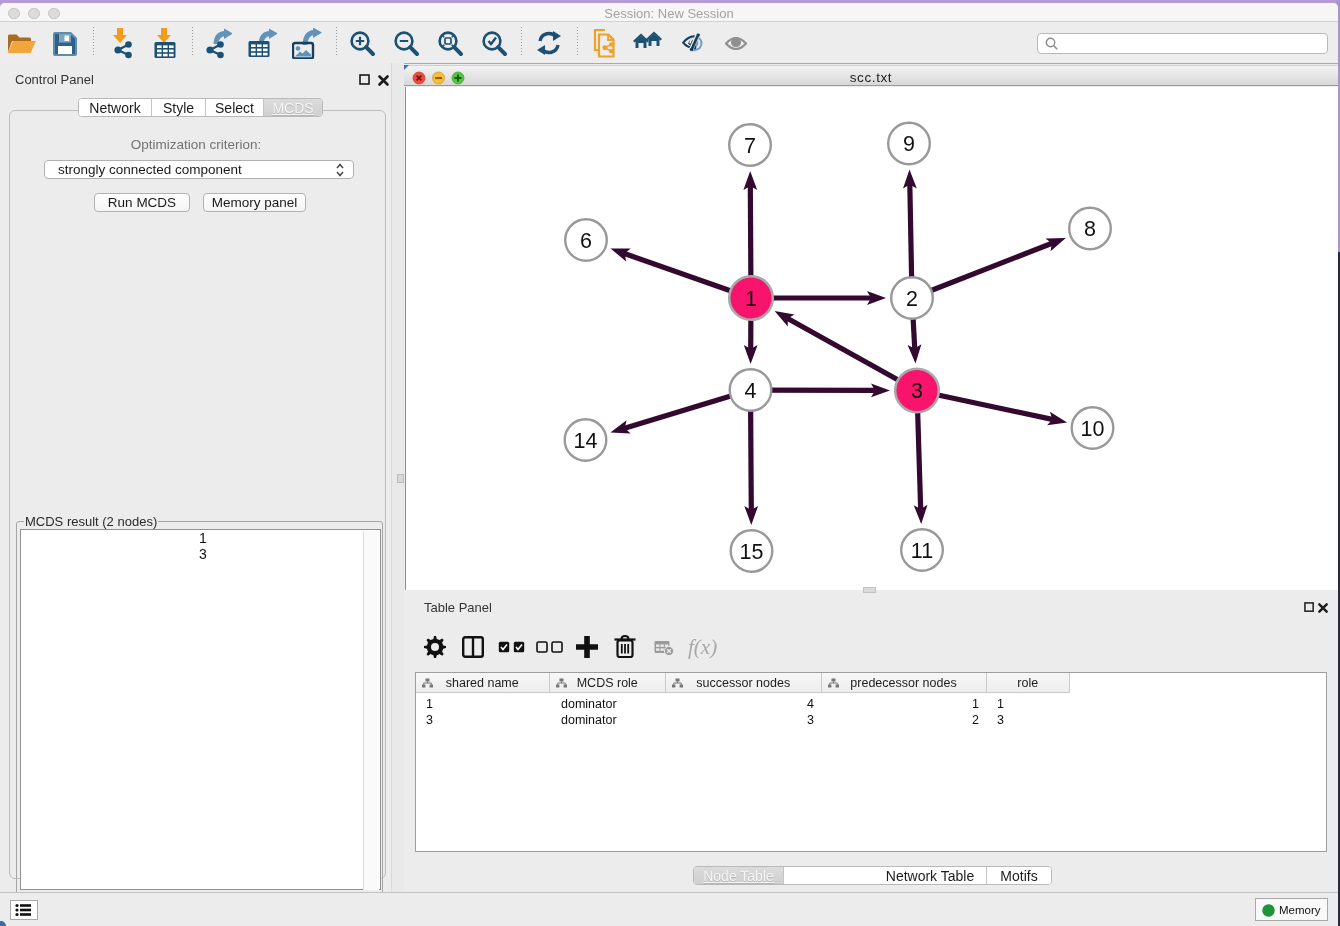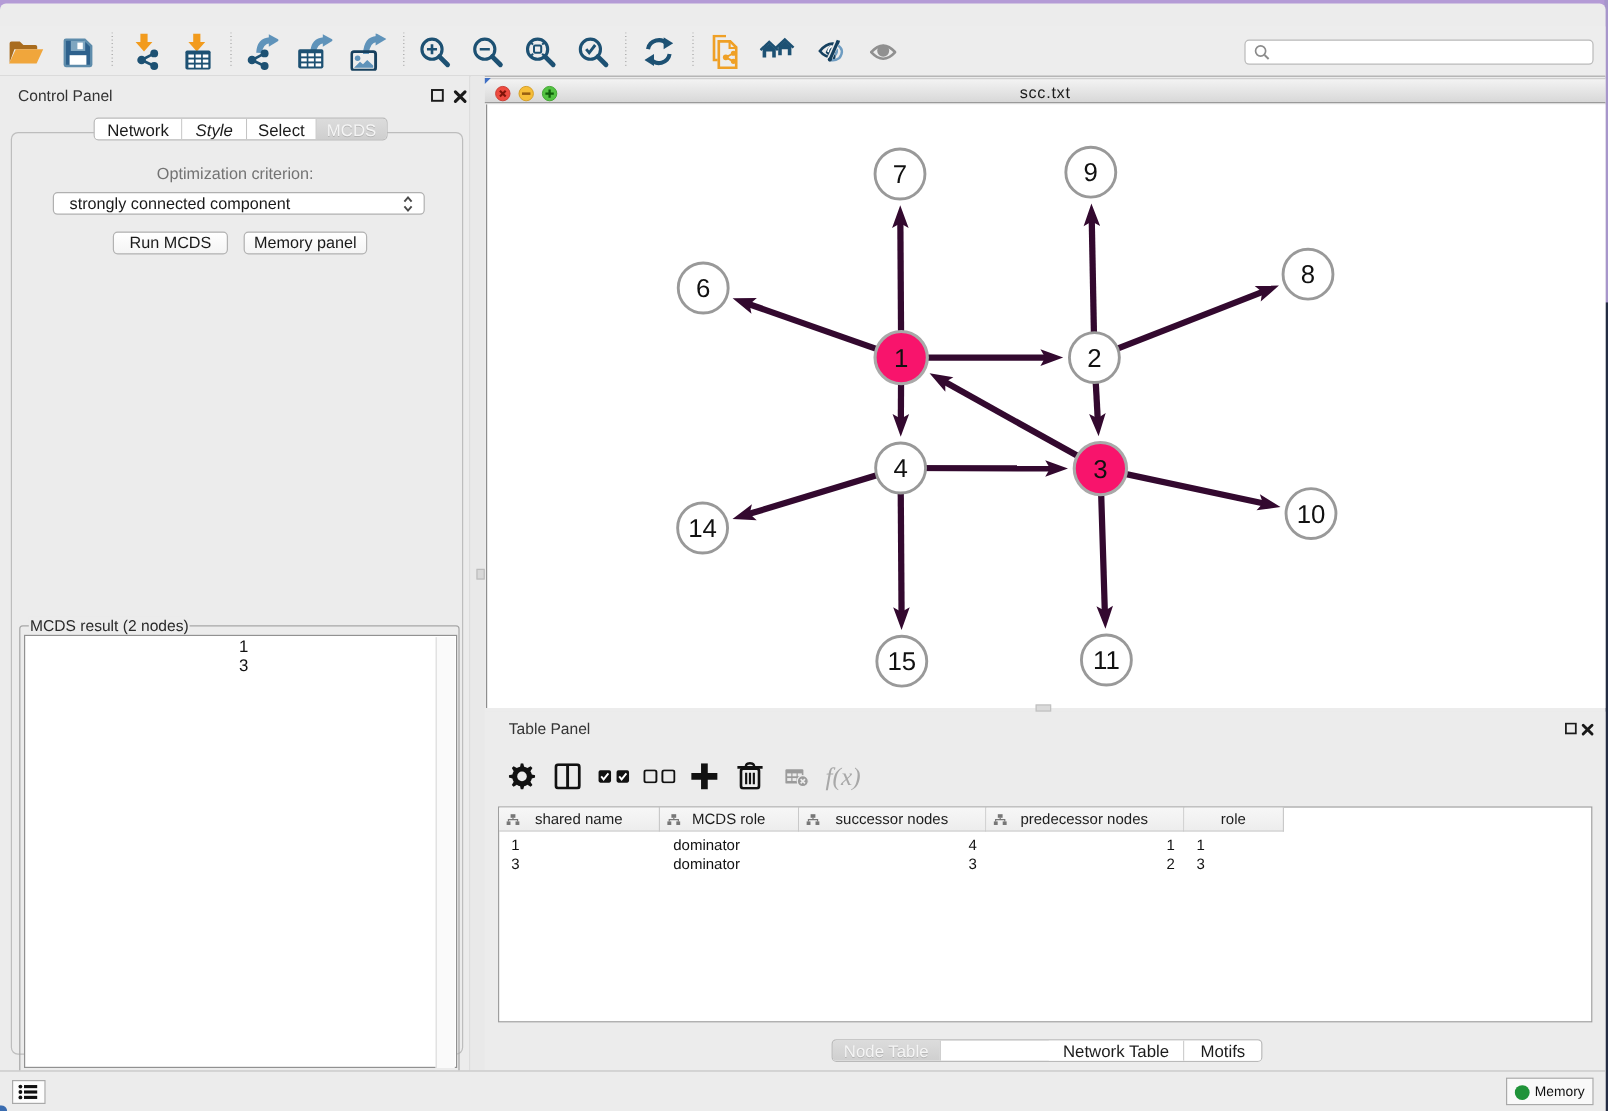--- a/index.html
+++ b/index.html
@@ -20,24 +20,24 @@
 .ticon { position:absolute; top:0; }
 #searchbox { position:absolute; left:1037px; top:11px; width:291px; height:21px; background:#fff; border:1px solid #b9b9b9; border-radius:4px; }
 
 
 #cp { position:absolute; left:0; top:60px; width:392px; height:829px; background:#ececec; border-right:1px solid #d9d9d9; }
 #cp-title { position:absolute; left:15px; top:9px; font-size:13px; color:#343434; }
 #cp-tabborder { position:absolute; left:9px; top:47px; width:377px; height:769px; border:1px solid #bdbdbd; border-radius:6px; }
 .seg { position:absolute; display:flex; height:19px; border:1px solid #b9b9b9; border-radius:4px; background:#fff; overflow:hidden; }
 .seg > div { height:100%; display:flex; align-items:center; justify-content:center; font-size:14px; color:#1c1c1c; border-right:1px solid #c4c4c4; background:#fff; }
 .seg > div:last-child { border-right:none; }
-.seg > div.sel { background:linear-gradient(#dcdcdc,#cfcfcf); color:#f5f5f5; text-shadow:0 1px 0 #b5b5b5; }
+.seg > div.sel { background:linear-gradient(#dcdcdc,#cfcfcf); color:#f5f5f5; text-shadow:0 1px 0 #b5b5b5;text-decoration:underline; }
 #cp-tabs { left:78px; top:35px; }
 #cp-tabs > div:nth-child(1){ width:73px; }
-#cp-tabs > div:nth-child(2){ width:54px;font-style:italic; }
+#cp-tabs > div:nth-child(2){ width:54px; }
 #cp-tabs > div:nth-child(3){ width:58px; }
 #cp-tabs > div:nth-child(4){ width:58px; }
 #opt-label { position:absolute; left:0; top:74px; width:392px; text-align:center; font-size:13.5px; color:#737373; }
 #dropdown { position:absolute; left:44px; top:97px; width:310px; height:19px; background:#fff; border:1px solid #b0b0b0; border-radius:4px; font-size:13.5px; color:#1a1a1a; line-height:17px; padding-left:13px; }
 .btn { position:absolute; height:19px; background:linear-gradient(#ffffff,#f4f4f4); border:1px solid #b2b2b2; border-radius:4px; font-size:13.5px; color:#1a1a1a; text-align:center; line-height:17px; }
 #btn-run { left:94px; top:130px; width:96px; }
 #btn-close { left:203px; top:130px; width:103px; }
 #groupbox { position:absolute; left:16px; top:458px; width:367px; height:376px; border:1px solid #a6a6a6; border-radius:3px;text-align:center; }
 #grouplabel { position:absolute; left:7px; top:-8px; background:#ececec; font-size:13px; color:#2a2a2a; padding:0 1px; }
 #resultbox { position:absolute; left:3px; top:7px; width:361px; height:361px; background:#fff; border:1px solid #919191; font-size:14px; color:#111; line-height:16px; padding:0px 0 0 5px; }
@@ -69,20 +69,26 @@
 
 #statusbar { position:absolute; left:0; top:889px; width:1338px; height:34px; background:#ececec; border-top:1px solid #c3c3c3; }
 #list-btn { position:absolute; left:10px; top:7px; width:28px; height:20px; background:#fdfdfd; border:1px solid #a9a9a9; }
 #mem-btn { position:absolute; left:1255px; top:5px; width:73px; height:23px; background:#f9f9f9; border:1px solid #a9a9a9; font-size:11.5px; color:#111; }
 </style>
 </head>
 <body>
 <div id="rightstrip-top"></div>
 <div id="rightstrip-bot"></div>
 <div id="win">
+  <div id="titlebar">
+    <div class="tl" style="left:8px;"></div>
+    <div class="tl" style="left:28px;"></div>
+    <div class="tl" style="left:48px;"></div>
+    <div id="title-text">Session: New Session</div>
+  </div>
   <div id="toolbar">
     <div class="tbsep" style="left:93px;"></div>
     <div class="tbsep" style="left:192px;"></div>
     <div class="tbsep" style="left:336px;"></div>
     <div class="tbsep" style="left:521px;"></div>
     <div class="tbsep" style="left:577px;"></div>
     <div id="tb-icons">
       <svg class="ticon" style="left:6px;top:9px;" width="31" height="25" viewBox="0 0 31 25">
 <path d="M2 21 L2 5 Q2 3.5 3.5 3.5 L10.5 3.5 L13.5 6.5 L23.5 6.5 Q25 6.5 25 8 L25 10 L6 10 L2 21 Z" fill="#a96c1e"></path>
 <path d="M1.5 22 L7.2 10 L30 10 L24.5 22 Z" fill="#f0a63c"></path>

